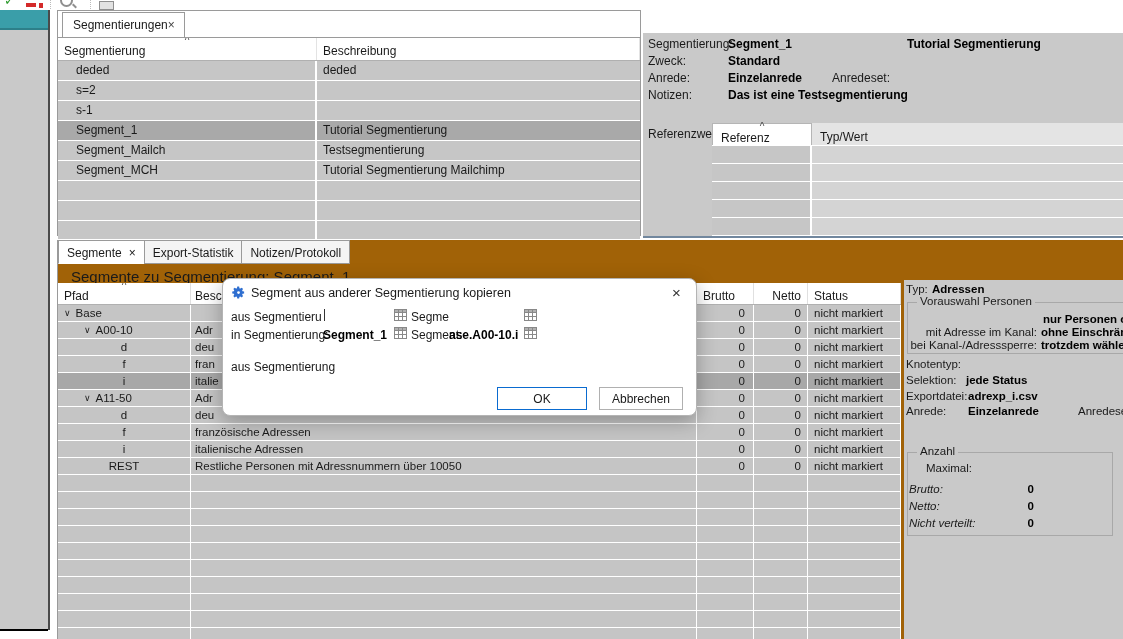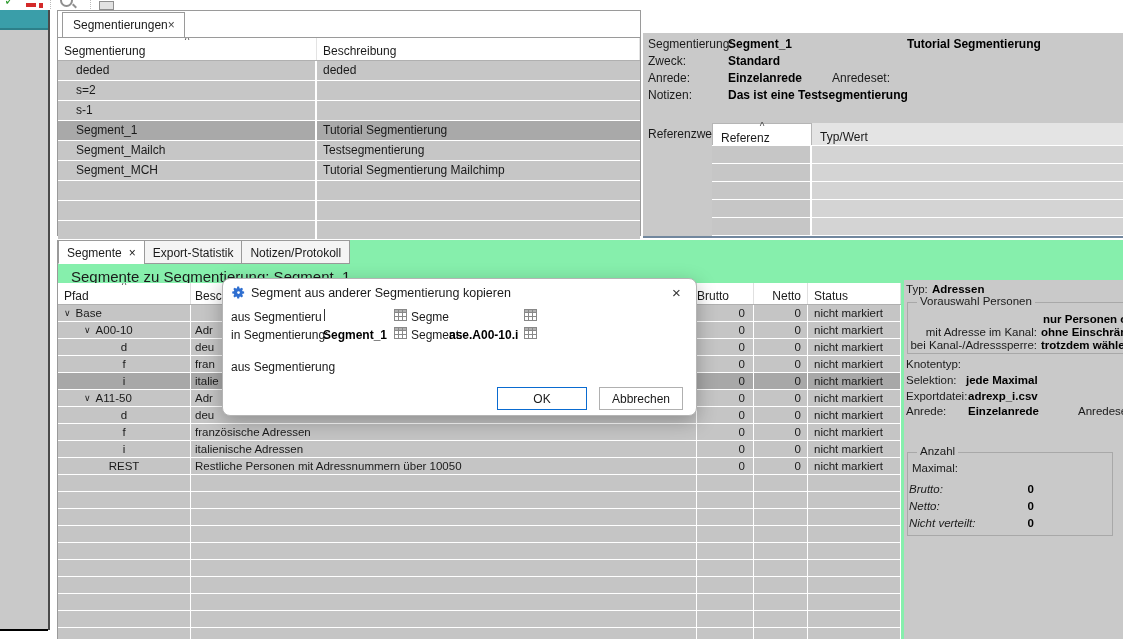--- a/index.html
+++ b/index.html
@@ -39,28 +39,28 @@
   #reftable{position:absolute;left:69px;top:90px;width:411px;height:113px;}
   .refhead{display:flex;height:22px;border-bottom:1px solid #fff;}
   .refhead .rc1{width:100px;box-sizing:border-box;background:#fff;border:1px solid #b5b5b5;border-bottom:none;position:relative;padding:7px 0 0 8px;}
   .refhead .rc2{flex:1;background:#e4e4e4;padding:7px 0 0 8px;box-sizing:border-box;}
   .rrow{display:flex;height:18px;}
   .rrow .rc1{width:100px;box-sizing:border-box;background:#c6c6c6;border-right:2px solid #fff;border-bottom:1px solid #fff;}
   .rrow .rc2{flex:1;background:#d4d4d4;border-bottom:1px solid #fff;}
   #splitline{position:absolute;left:643px;top:236px;width:480px;height:2px;background:#71879e;}
 
   
-  #bottompanel{position:absolute;left:57px;top:240px;width:1066px;height:399px;background:#86efac;border-left:1px solid #9a9a9a;box-sizing:border-box;}
+  #bottompanel{position:absolute;left:57px;top:240px;width:1066px;height:399px;background:#a16207;border-left:1px solid #9a9a9a;box-sizing:border-box;}
   .btabs{position:relative;height:26px;}
   .btab{display:inline-flex;gap:7px;height:24px;box-sizing:border-box;padding:5px 8px 0 8px;border:1px solid #9a9a9a;background:#f4f4f4;margin-right:-1px;vertical-align:top;}
   .btab.active{background:#fff;border-bottom-color:#fff;}
   #subtitle{position:absolute;left:13px;top:28px;font-size:15px;}
   #seghead{position:absolute;left:0;top:43px;width:843px;height:22px;display:flex;background:#fff;border-bottom:1px solid #b0b0b0;box-sizing:border-box;}
   .shc{position:relative;box-sizing:border-box;padding:6px 0 0 6px;border-right:1px solid #e0e0e0;overflow:hidden;white-space:nowrap;}
-  .w-pfad{width:133px;} .w-desc{width:506px;padding-left:4px;} .w-brutto{width:57px;text-align:left;padding-right:18px;padding-left:0;}
+  .w-pfad{width:133px;} .w-desc{width:506px;padding-left:4px;} .w-brutto{width:57px;text-align:right;padding-right:18px;padding-left:0;}
   .w-netto{width:54px;text-align:right;padding-right:6px;padding-left:0;} .w-status{flex:1;}
   #segrows{position:absolute;left:0;top:65px;width:843px;height:334px;overflow:hidden;}
   .srow{display:flex;height:17px;font-size:11.5px;}
   .srow>div{box-sizing:border-box;background:#c5c5c5;border-right:1px solid #fff;border-bottom:1px solid #fff;line-height:16px;overflow:hidden;white-space:nowrap;}
   .srow.sel>div{background:#a8a8a8;}
   .sp{display:flex;gap:5px;}
   .sp.lvl0{padding-left:6px;} .sp.lvl1{padding-left:26px;} .sp.leaf{justify-content:center;}
   .arrow{font-size:9px;line-height:16px;color:#222;}
   .sd{padding-left:4px;} .sb,.sn{text-align:right;} .sb{padding-right:8px;} .sn{padding-right:6px;} .ss{padding-left:6px;}
 
@@ -432,30 +432,30 @@
     <div class="fset" style="left:3px;top:22px;width:224px;height:52px;">
       <span class="legend">Vorauswahl Personen</span>
     </div>
     <b class="iline" style="left:139px;top:33px;">nur Personen o</b>
     <span class="iline rlabel" style="left:0;top:46px;width:133px;">mit Adresse im Kanal:</span>
     <b class="iline" style="left:137px;top:46px;">ohne Einschrän</b>
     <span class="iline rlabel" style="left:0;top:59px;width:133px;">bei Kanal-/Adresssperre:</span>
     <b class="iline" style="left:137px;top:59px;">trotzdem wähle</b>
     <span class="iline" style="left:2px;top:78px;">Knotentyp:</span>
     <span class="iline" style="left:2px;top:94px;">Selektion:</span>
-    <b class="iline" style="left:62px;top:94px;">jede Maximal</b>
+    <b class="iline" style="left:62px;top:94px;">jede Status</b>
     <span class="iline" style="left:2px;top:110px;">Exportdatei:</span>
     <b class="iline" style="left:64px;top:110px;">adrexp_i.csv</b>
     <span class="iline" style="left:2px;top:125px;">Anrede:</span>
     <b class="iline" style="left:64px;top:125px;">Einzelanrede</b>
     <span class="iline" style="left:174px;top:125px;">Anredeset</span>
     <div class="fset" style="left:3px;top:172px;width:206px;height:84px;">
       <span class="legend">Anzahl</span>
     </div>
-    <span class="iline" style="left:8px;top:182px;">Maximal:</span>
+    <span class="iline" style="left:22px;top:182px;">Maximal:</span>
     <span class="iline ital" style="left:5px;top:203px;">Brutto:</span>
     <b class="iline" style="left:98px;top:203px;width:32px;text-align:right;">0</b>
     <span class="iline ital" style="left:5px;top:220px;">Netto:</span>
     <b class="iline" style="left:98px;top:220px;width:32px;text-align:right;">0</b>
     <span class="iline ital" style="left:5px;top:237px;">Nicht verteilt:</span>
     <b class="iline" style="left:98px;top:237px;width:32px;text-align:right;">0</b>
   </div>
 </div>
 
 <div id="dialog">

